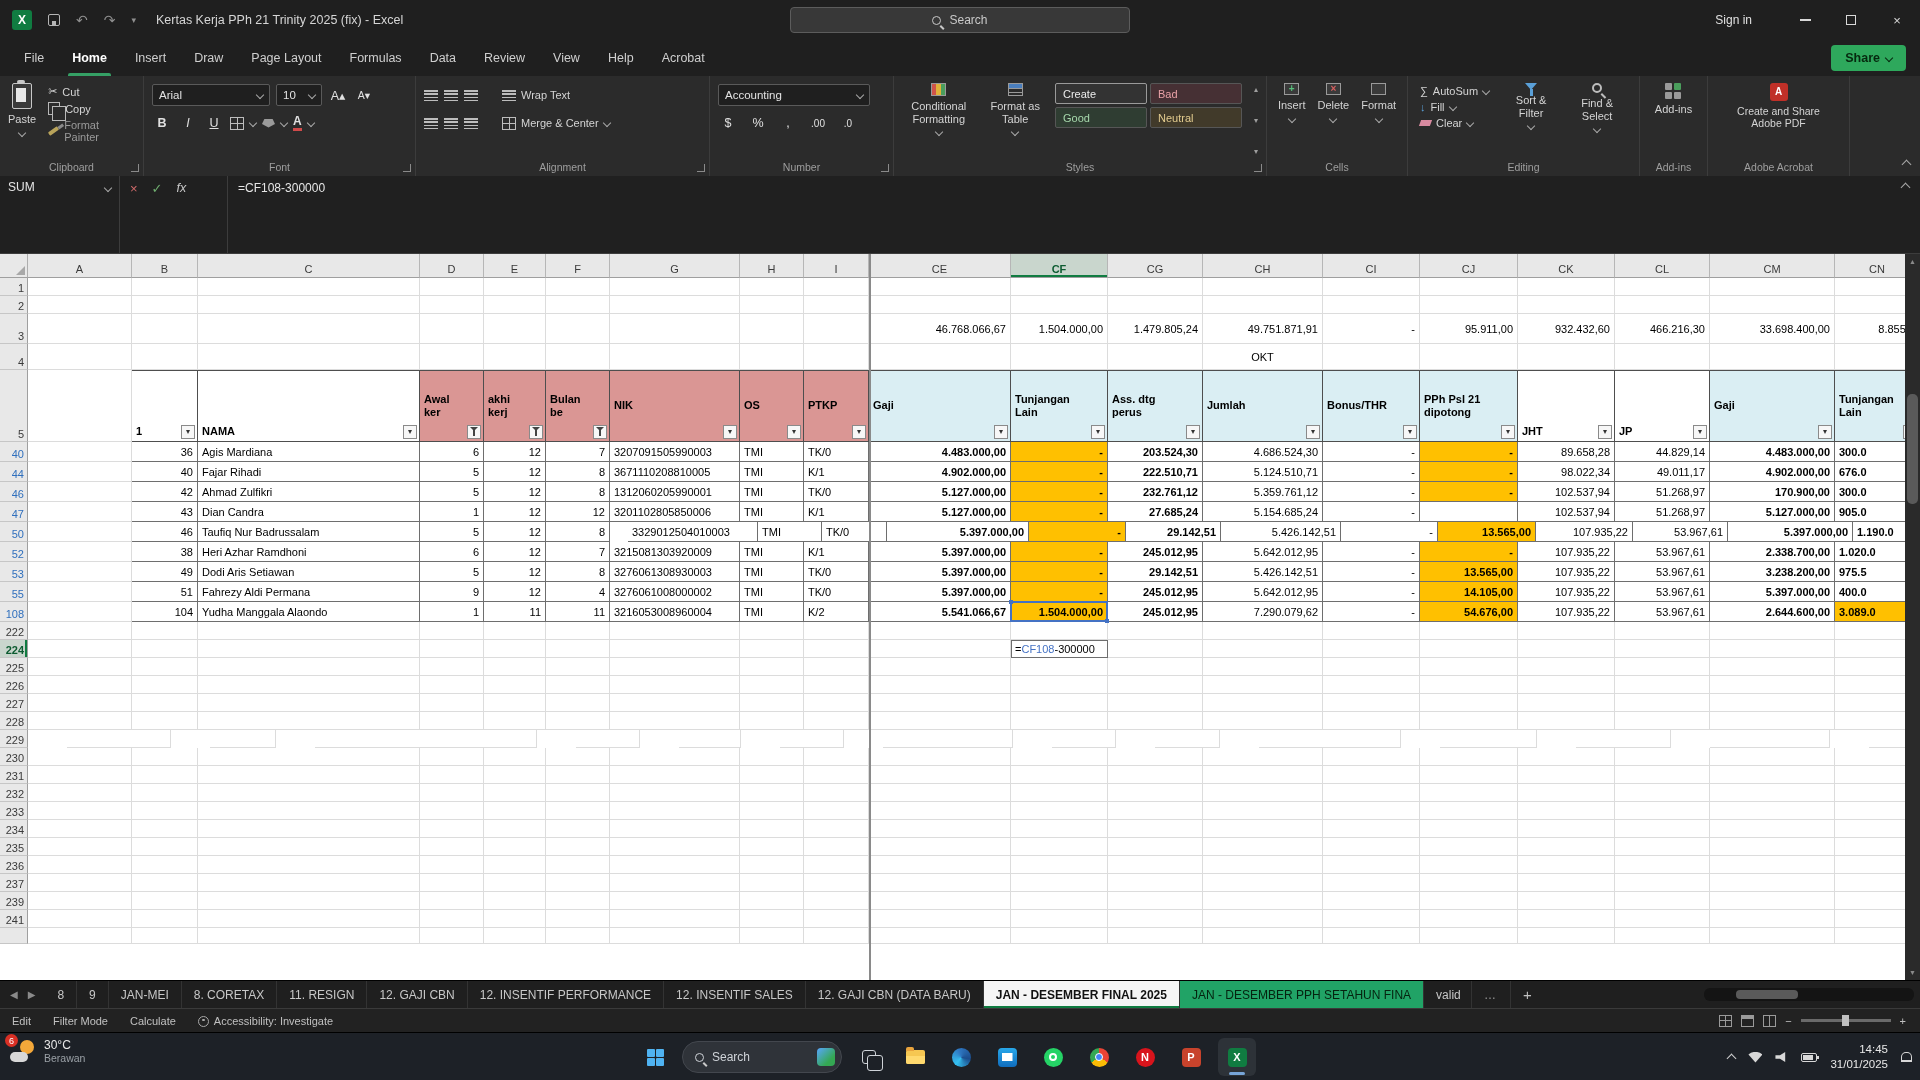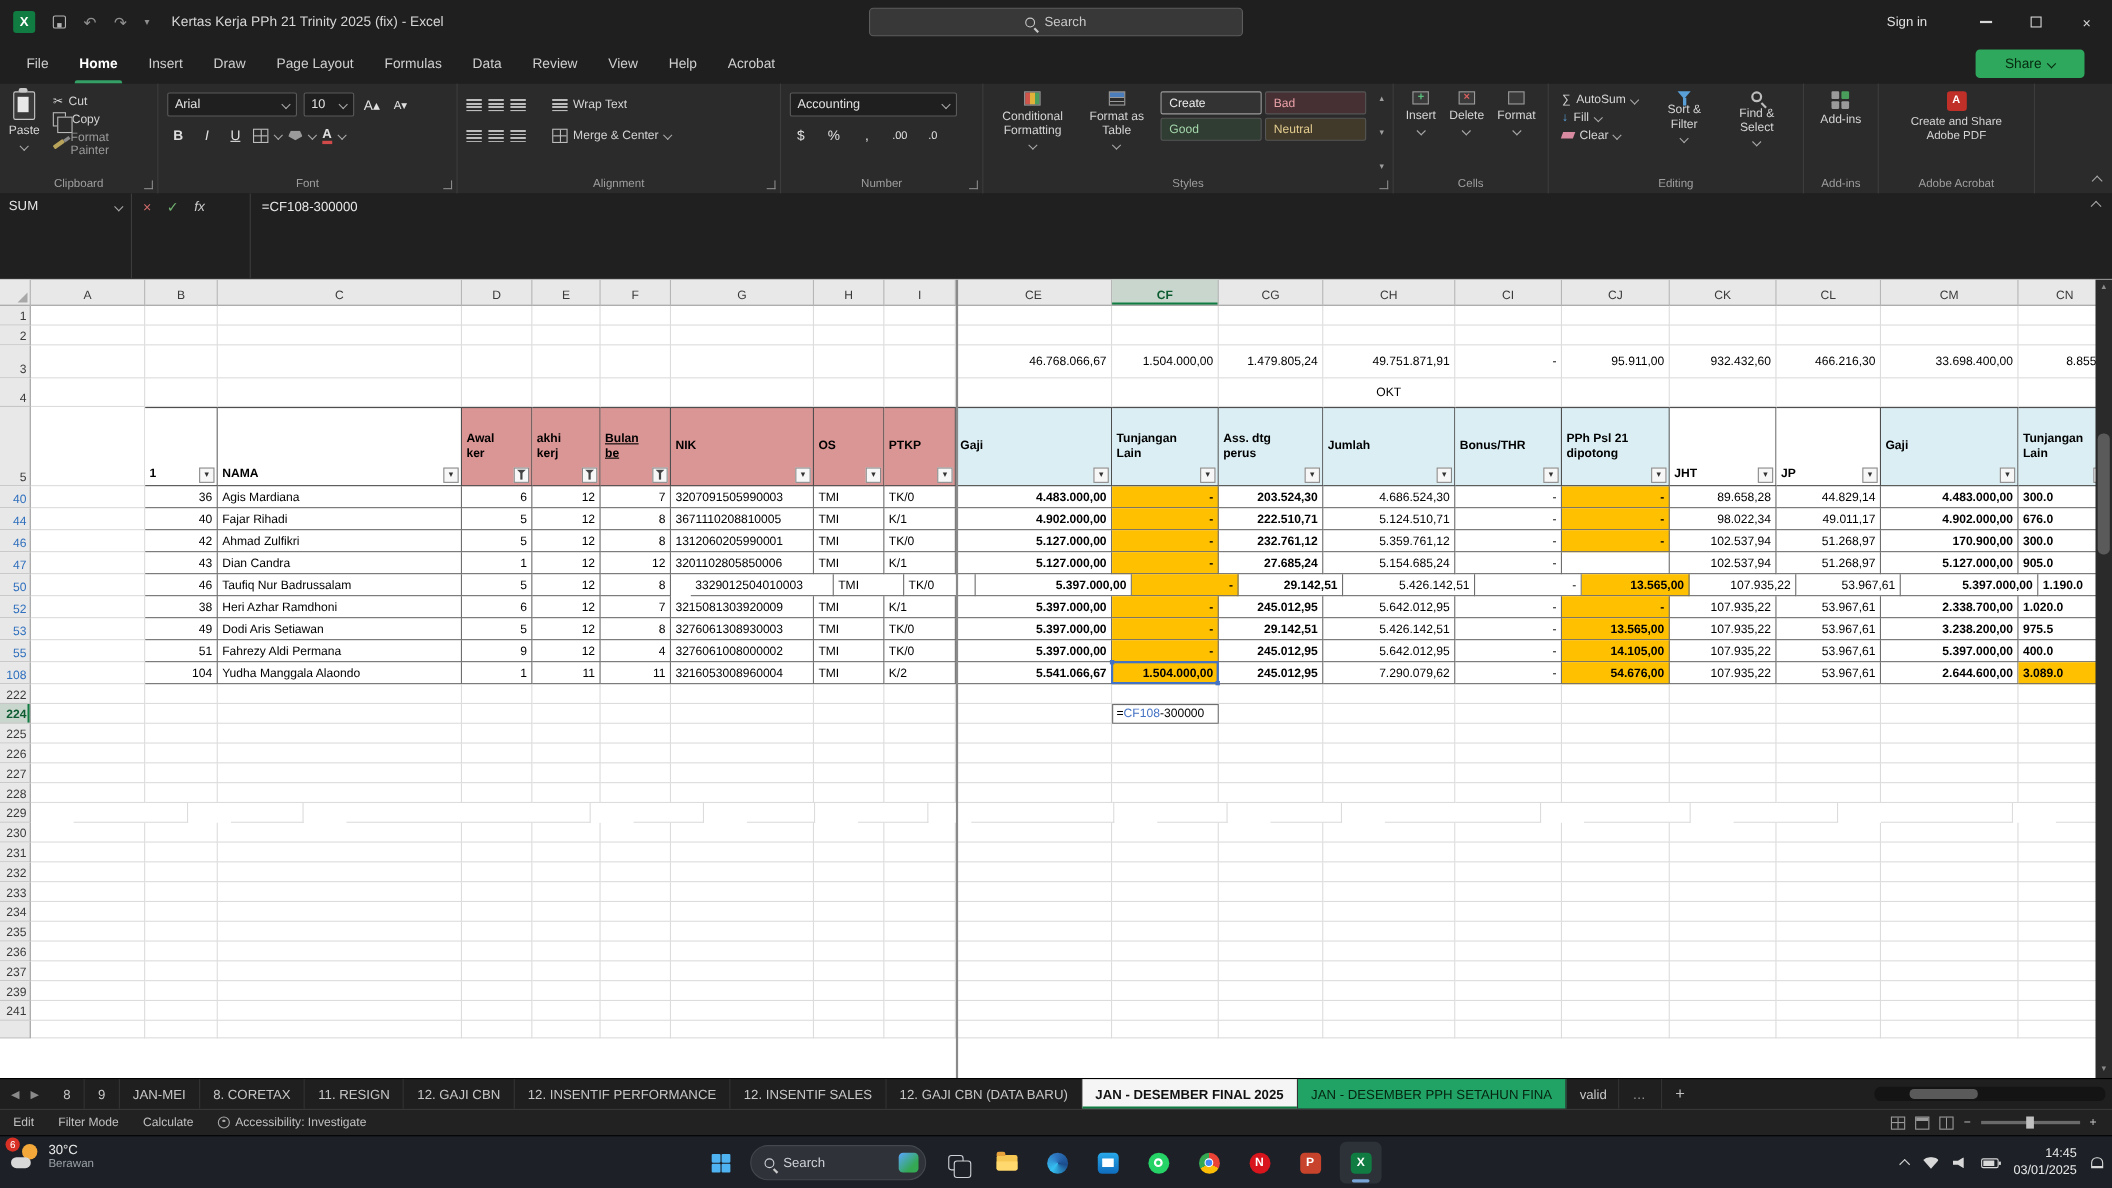--- a/index.html
+++ b/index.html
@@ -22,21 +22,21 @@
 .signin{font-size:12px;color:#e0e0e0;margin-right:30px}
 .wbtn{width:46px;height:40px;display:flex;align-items:center;justify-content:center;color:#d8d8d8;font-size:13px}
 .wbtn .mini{width:11px;height:1.5px;background:#d8d8d8}
 .wbtn .maxi{width:10px;height:10px;border:1.2px solid #d8d8d8}
 
 
 #tabsrow{position:absolute;top:40px;left:0;width:1920px;height:36px;background:#1f1f1f;display:flex;align-items:stretch;padding-left:10px}
 .rtab{padding:0 14px;display:flex;align-items:center;font-size:12.5px;color:#cfcfcf;position:relative;cursor:pointer}
 .rtab.active{color:#fff;font-weight:bold}
 .rtab.active::after{content:"";position:absolute;left:10px;right:10px;bottom:0;height:3px;background:#35a065;border-radius:2px 2px 0 0}
-.sharebtn{position:absolute;right:25px;top:5px;height:26px;background:#2ea85c;color:#06290f;font-size:12.5px;font-weight:normal;border-radius:4px;display:flex;align-items:center;gap:6px;padding:0 27px}
+.sharebtn{position:absolute;right:14px;top:5px;height:26px;background:#2ea85c;color:#06290f;font-size:12.5px;font-weight:bold;border-radius:4px;display:flex;align-items:center;gap:6px;padding:0 14px}
 
 
 #ribbon{position:absolute;top:76px;left:0;width:1920px;height:100px;background:#2b2b2b;display:flex}
 .rgroup{position:relative;border-right:1px solid #3c3c3c;padding:7px 8px 18px;flex:none}
 .rlabel{position:absolute;bottom:3px;left:0;right:0;text-align:center;font-size:10.5px;color:#9e9e9e}
 .dlg{position:absolute;right:4px;bottom:4px;width:8px;height:8px;border-right:1.5px solid #8a8a8a;border-bottom:1.5px solid #8a8a8a}
 .rrow{display:flex;align-items:center;gap:6px;height:24px}
 .smallbtn{display:flex;align-items:center;gap:5px;font-size:11px;color:#d4d4d4;padding:2px 4px;border-radius:2px}
 .bigbtn{display:flex;flex-direction:column;align-items:center;justify-content:flex-start;gap:4px;font-size:11px;color:#d4d4d4;text-align:center;line-height:1.15}
 .chevd{width:6px;height:6px;border-right:1.5px solid #a8a8a8;border-bottom:1.5px solid #a8a8a8;transform:rotate(45deg);display:inline-block;flex:none}
@@ -586,21 +586,21 @@
           <span class="hbtn">
             <span class="fun"></span>
           </span>
         </div>
         <div class="hc pink" style="width: 62px;">
           <span>akhi kerj</span>
           <span class="hbtn">
             <span class="fun"></span>
           </span>
         </div>
-        <div class="hc pink" style="width: 64px; text-decoration: underline;">
+        <div class="hc pink" style="width: 64px;">
           <span>Bulan be</span>
           <span class="hbtn">
             <span class="fun"></span>
           </span>
         </div>
         <div class="hc pink" style="width: 130px;">
           <span>NIK</span>
           <span class="hbtn">▾</span>
         </div>
         <div class="hc pink" style="width: 64px;">
@@ -1366,17 +1366,17 @@
         <span class="xl">X</span>
       </div>
   </div>
   <div class="tray">
     <span class="chup"></span>
     <span class="wifi"></span>
     <span class="vol"></span>
     <span class="batt"></span>
     <span class="clock">
       <div>14:45</div>
-      <div>03/01/2025</div>
+      <div>31/01/2025</div>
     </span>
     <span class="bell"></span>
   </div>
 </div>
 
 </body></html>

